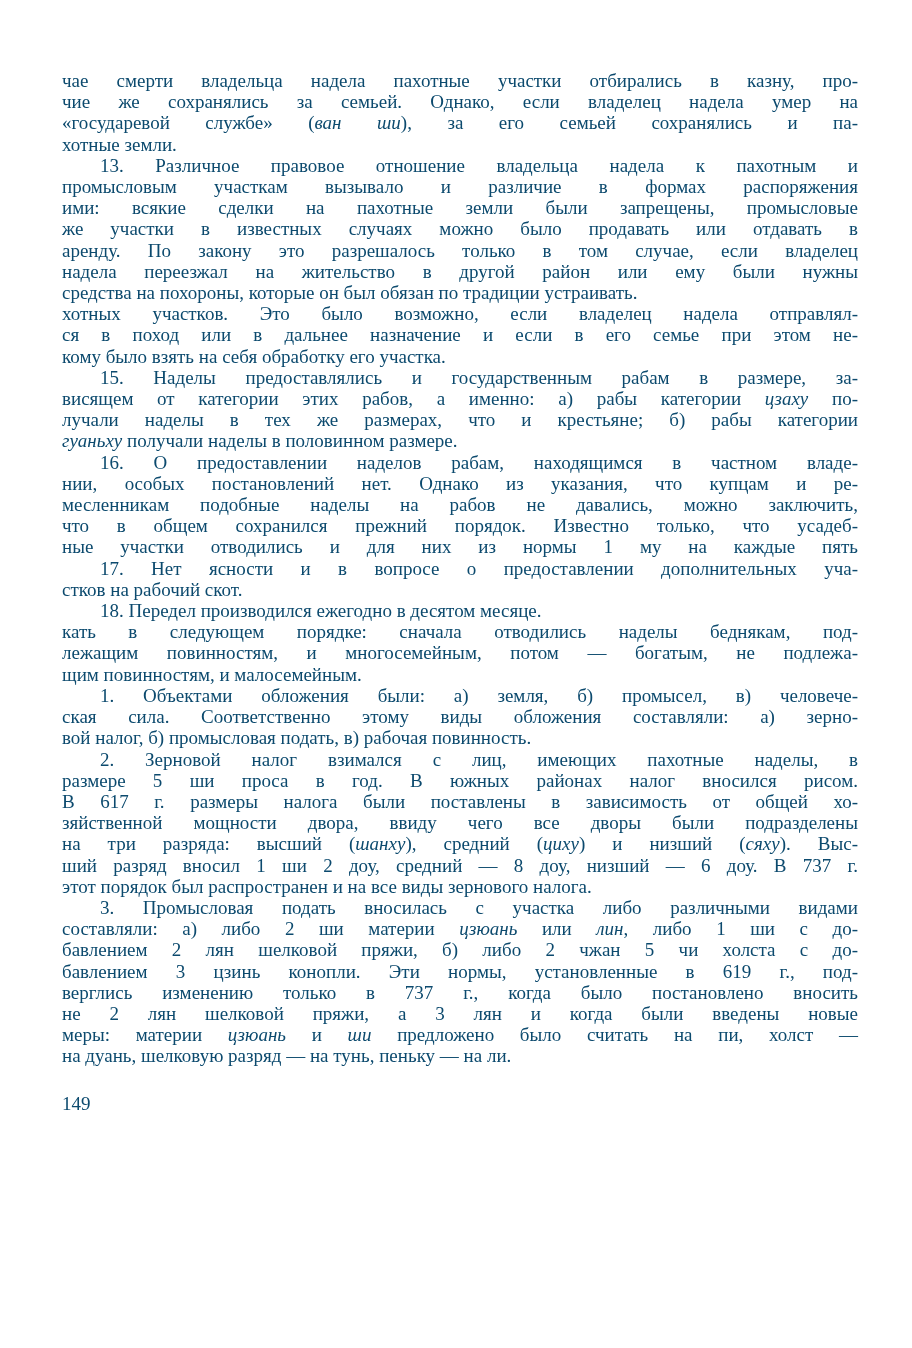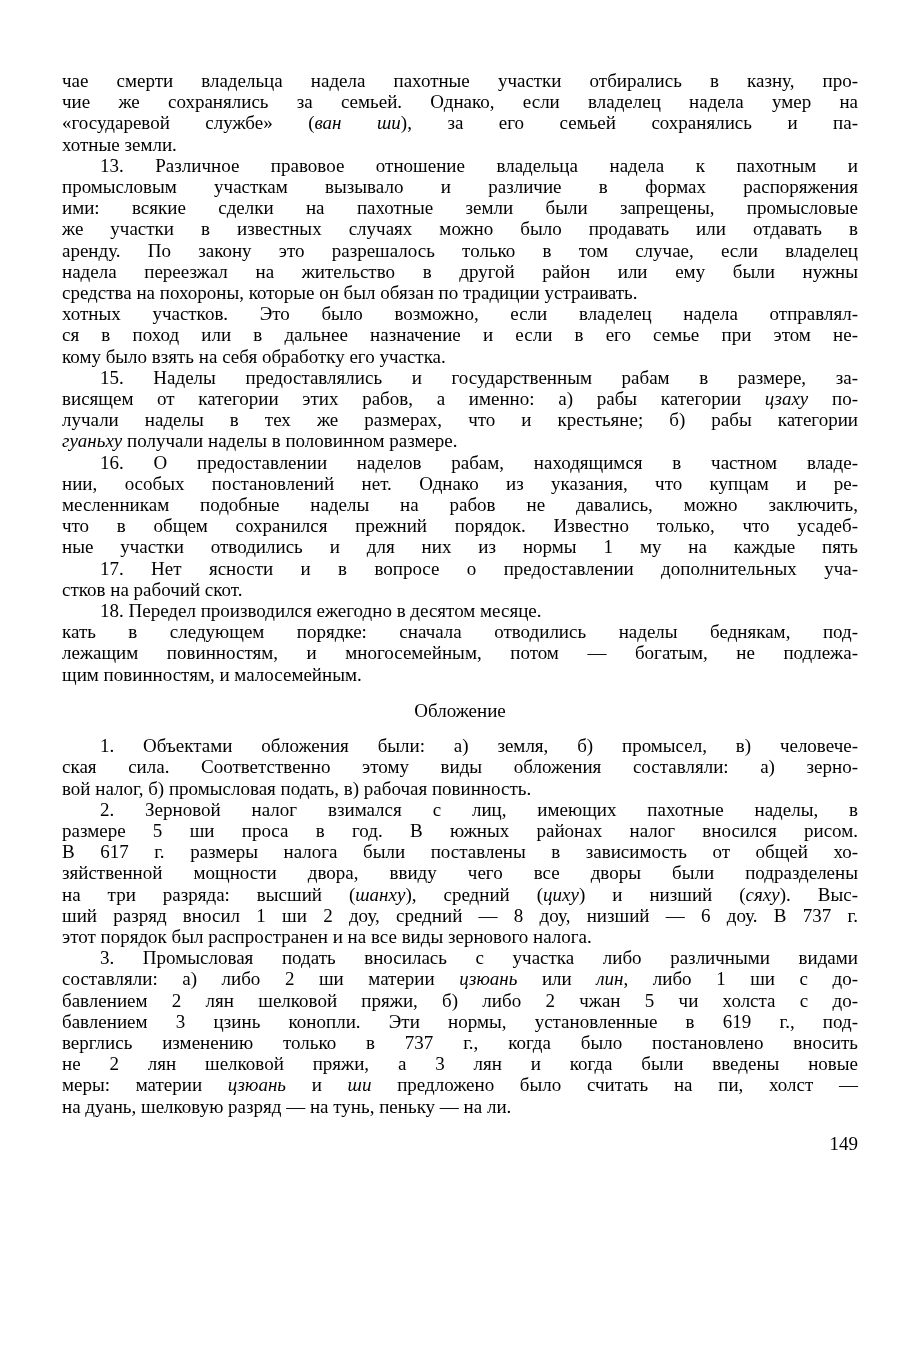--- a/index.html
+++ b/index.html
@@ -5,21 +5,21 @@
   html, body { margin: 0; padding: 0; }
   body {
     width: 912px; height: 1348px;
     background: #ffffff;
     font-family: "Liberation Serif", "DejaVu Serif", serif;
   }
   .page {
     position: relative;
     width: 912px; height: 1348px;
     background: #ffffff;
-    color: #000000;
+    color: #0c4a6e;
     overflow: hidden;
   }
   .text-block {
     position: absolute;
     left: 62px; top: 70px;
     width: 796px;
     font-size: 19px;
     line-height: 21.2px;
   }
   .para { margin: 0; padding: 0; }
@@ -33,22 +33,22 @@
     text-align-last: left;
   }
   .line.indent { text-indent: 38px; }
   .line i { font-style: italic; }
   .heading {
     text-align: center;
     margin-top: 15px;
     margin-bottom: 14px;
   }
   .page-number {
-    text-align: right;
-    margin-top: 16px;
+    text-align: left;
+    margin-top: 26px;
   }
 </style>
 </head>
 <body>
 
 <div class="page">
   <div class="text-block">
     <div id="body-container">
         <div class="para">
           <div class="line">чае смерти владельца надела пахотные участки отбирались в казну, про-</div>
@@ -88,21 +88,20 @@
           <div class="line last">стков на рабочий скот.</div>
         </div>
         <div class="para">
           <div class="line last indent">18. Передел производился ежегодно в десятом месяце.</div>
         </div>
         <div class="para">
           <div class="line">кать в следующем порядке: сначала отводились наделы беднякам, под-</div>
           <div class="line">лежащим повинностям, и многосемейным, потом — богатым, не подлежа-</div>
           <div class="line last">щим повинностям, и малосемейным.</div>
         </div>
-        <div class="heading">Обложение</div>
         <div class="para">
           <div class="line indent">1. Объектами обложения были: а) земля, б) промысел, в) человече-</div>
           <div class="line">ская сила. Соответственно этому виды обложения составляли: а) зерно-</div>
           <div class="line last">вой налог, б) промысловая подать, в) рабочая повинность.</div>
         </div>
         <div class="para">
           <div class="line indent">2. Зерновой налог взимался с лиц, имеющих пахотные наделы, в</div>
           <div class="line">размере 5 ши проса в год. В южных районах налог вносился рисом.</div>
           <div class="line">В 617 г. размеры налога были поставлены в зависимость от общей хо-</div>
           <div class="line">зяйственной мощности двора, ввиду чего все дворы были подразделены</div>

